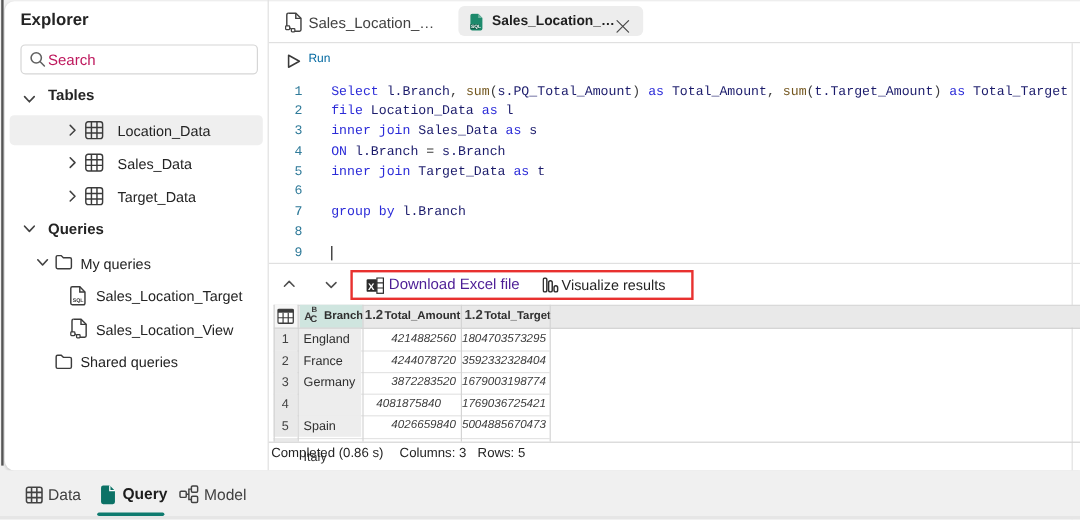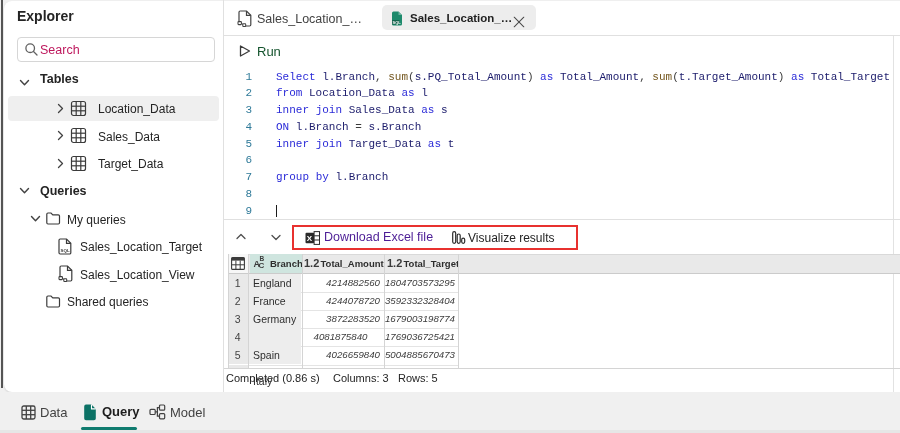--- a/index.html
+++ b/index.html
@@ -126,25 +126,25 @@
 </svg>
 <div class="abs" style="left:410px; top:12px; font-size:11.5px; font-weight:bold; color:#1f1f1f;">Sales_Location_…</div>
 <svg class="abs" style="left:513px; top:15.5px;" width="12" height="12" viewBox="0 0 12 12">
   <line x1="1.2" y1="1.2" x2="10.8" y2="10.8" stroke="#4a4a4a" stroke-width="1.05" stroke-linecap="round"></line>
   <line x1="10.8" y1="1.2" x2="1.2" y2="10.8" stroke="#4a4a4a" stroke-width="1.05" stroke-linecap="round"></line>
 </svg>
 
 <svg class="abs" style="left:239px; top:44px;" width="12" height="14" viewBox="0 0 12 14">
   <path d="M1.5 2 L10.5 7 L1.5 12 Z" fill="none" stroke="#3b3b3b" stroke-width="1.3" stroke-linejoin="round"></path>
 </svg>
-<div class="abs" style="left:257px; top:44px; font-size:13px; color:#14532d;">Run</div>
+<div class="abs" style="left:257px; top:44px; font-size:10px; color:#0369a1;">Run</div>
 
 <div class="abs" id="code" style="left:224px; top:68.5px; width:676px; height:150px; font-family:'Liberation Mono', monospace; font-size:11px; color:#1b1b6b;">
     <div class="cl" style="top:0.00px"><span class="ln">1</span><span class="ct"><span class="k">Select</span> l.Branch<span class="o">,</span> <span class="f">sum</span><span class="o">(</span>s.PQ_Total_Amount<span class="o">)</span> <span class="k">as</span> Total_Amount<span class="o">,</span> <span class="f">sum</span><span class="o">(</span>t.Target_Amount<span class="o">)</span> <span class="k">as</span> Total_Target</span></div>
-    <div class="cl" style="top:16.75px"><span class="ln">2</span><span class="ct"><span class="k">from</span> Location_Data <span class="k">as</span> l</span></div>
+    <div class="cl" style="top:16.75px"><span class="ln">2</span><span class="ct"><span class="k">file</span> Location_Data <span class="k">as</span> l</span></div>
     <div class="cl" style="top:33.50px"><span class="ln">3</span><span class="ct"><span class="k">inner</span> <span class="k">join</span> Sales_Data <span class="k">as</span> s</span></div>
     <div class="cl" style="top:50.25px"><span class="ln">4</span><span class="ct"><span class="k">ON</span> l.Branch <span class="o">=</span> s.Branch</span></div>
     <div class="cl" style="top:67.00px"><span class="ln">5</span><span class="ct"><span class="k">inner</span> <span class="k">join</span> Target_Data <span class="k">as</span> t</span></div>
     <div class="cl" style="top:83.75px"><span class="ln">6</span></div>
     <div class="cl" style="top:100.50px"><span class="ln">7</span><span class="ct"><span class="k">group</span> <span class="k">by</span> l.Branch</span></div>
     <div class="cl" style="top:117.25px"><span class="ln">8</span></div>
     <div class="cl" style="top:134.00px"><span class="ln">9</span><span class="ct"></span></div>
   </div>
 <style>
   .cl { position:absolute; left:0; top:0; width:676px; height:16.75px; line-height:16.75px; white-space:pre; }

